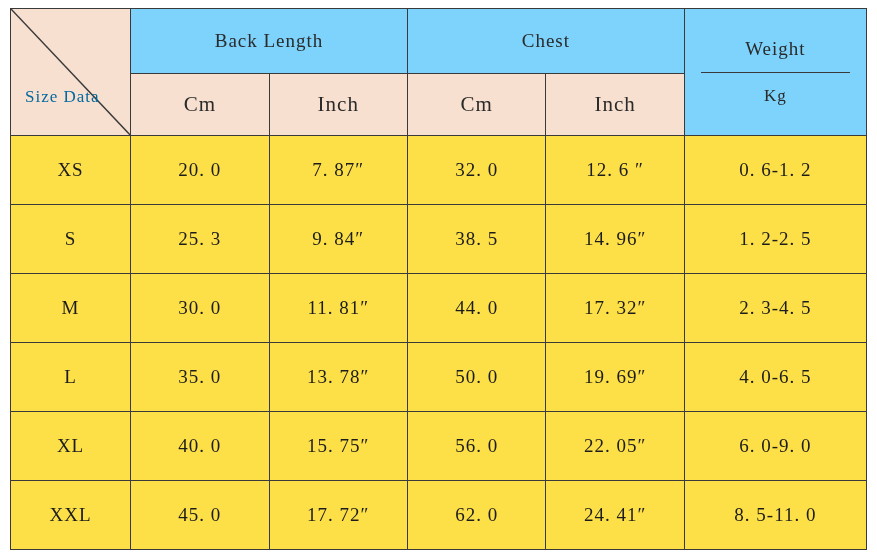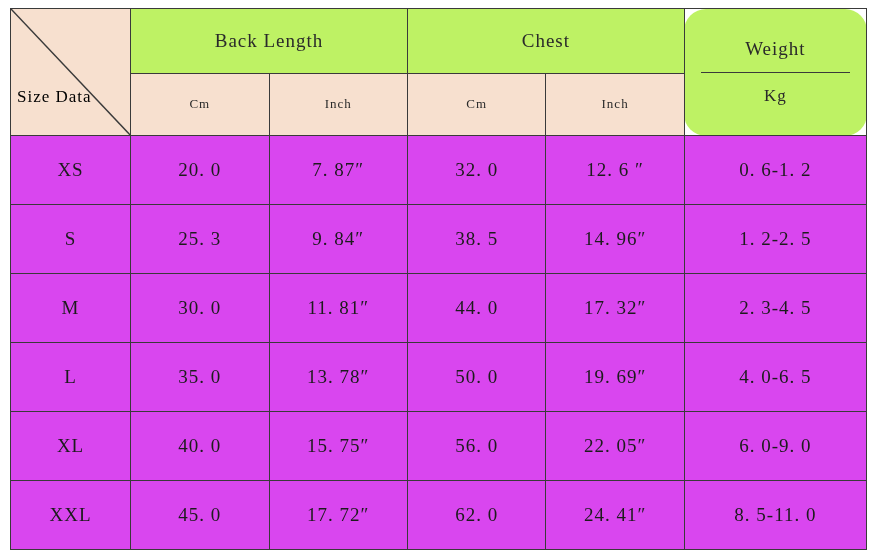--- a/index.html
+++ b/index.html
@@ -30,59 +30,59 @@
   }
   table.size-table td,
   table.size-table th {
     border: 1px solid #3a3a3a;
     text-align: center;
     vertical-align: middle;
     font-weight: normal;
     letter-spacing: 1px;
   }
   .hdr {
-    background: #bef264;
+    background: #7dd3fc;
     font-size: 19px;
     color: #2a2a2a;
     height: 48px;
   }
   .hdr-sub {
     background: #f7e0cf;
-    font-size: 13px;
+    font-size: 21px;
     color: #2a2a2a;
     height: 46px;
   }
   .corner {
     background: #f7e0cf;
     position: relative;
     padding: 0;
     height: 94px;
     width: 118px;
   }
   .corner .diag {
     position: absolute;
     left: 0;
     top: 0;
     width: 100%;
     height: 100%;
     display: block;
   }
   .corner .corner-label {
     position: absolute;
-    left: 6px;
+    left: 14px;
     bottom: 28px;
     font-size: 17px;
     letter-spacing: 1px;
-    color: #000000;
+    color: #0369a1;
   }
   .body-row td {
     height: 66px;
     font-size: 19px;
     color: #1c1c1c;
-    background: #d946ef;
+    background: #fde047;
   }
   .col-size { width: 118px; }
   .col-num  { width: 136px; }
   .col-wt   { width: 179px; }
   .num { letter-spacing: 1.5px; }
 </style>
 </head>
 <body>
 
 <div class="sheet">
@@ -98,21 +98,21 @@
     <thead>
       <tr>
         <td class="corner" rowspan="2">
           <svg class="diag" viewBox="0 0 118 94" preserveAspectRatio="none">
             <line x1="0" y1="0" x2="118" y2="94" stroke="#3a3a3a" stroke-width="1.2"></line>
           </svg>
           <span class="corner-label">Size Data</span>
         </td>
         <td class="hdr" colspan="2">Back Length</td>
         <td class="hdr" colspan="2">Chest</td>
-        <td class="hdr" rowspan="2" style="padding: 16px; border-radius: 22px;">
+        <td class="hdr" rowspan="2" style="padding: 16px;">
             <div style="height: 47px; line-height: 47px; border-bottom: 1px solid rgb(58, 58, 58); font-size: 19px;">Weight</div>
             <div style="height: 46px; line-height: 46px; font-size: 17px; text-align: center;">Kg</div>
           </td>
       </tr>
       <tr>
         <td class="hdr-sub">Cm</td>
         <td class="hdr-sub">Inch</td>
         <td class="hdr-sub">Cm</td>
         <td class="hdr-sub">Inch</td>
       </tr>

